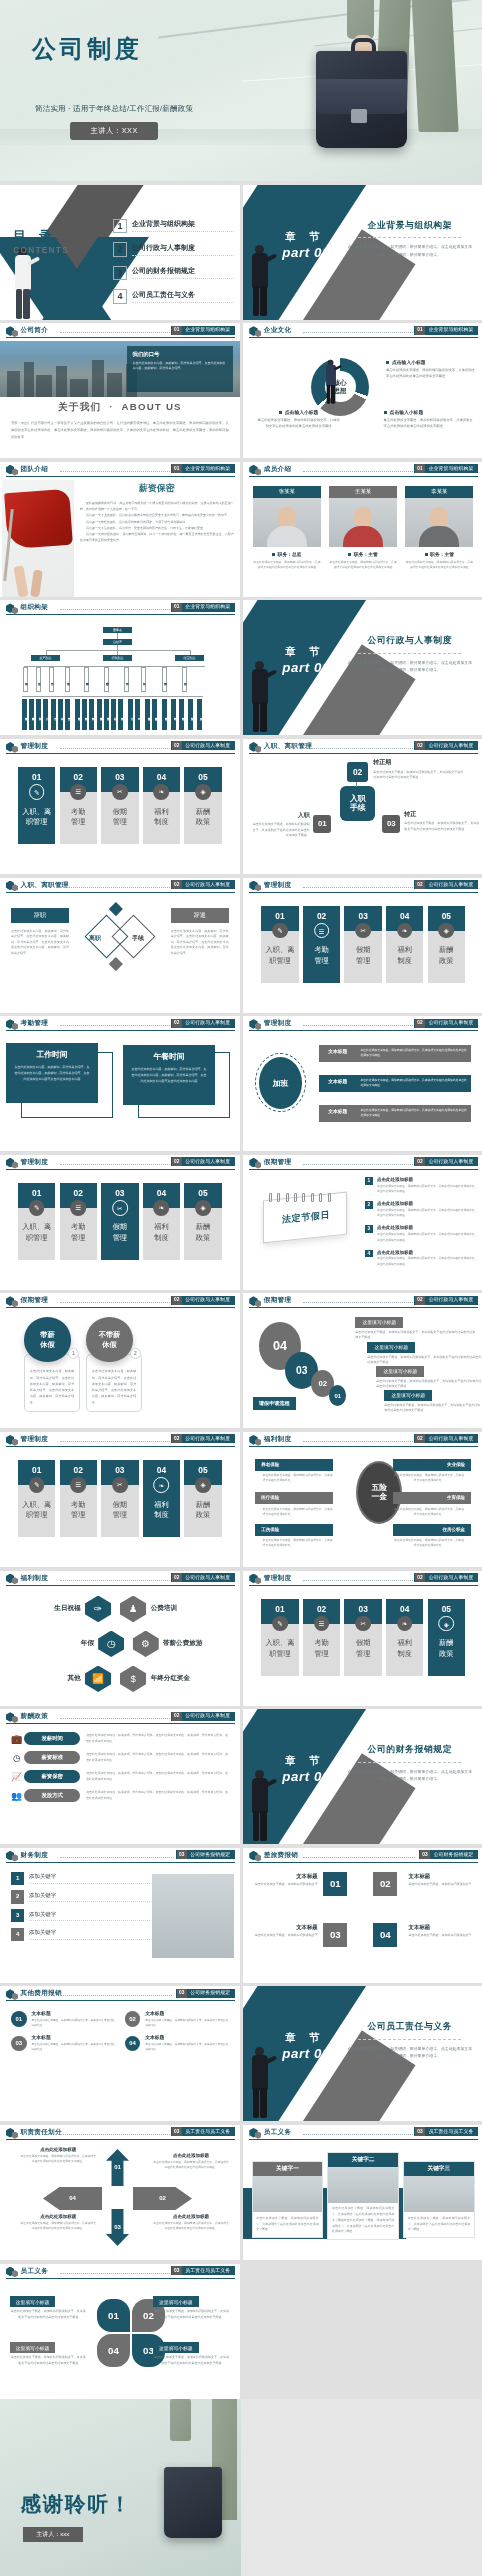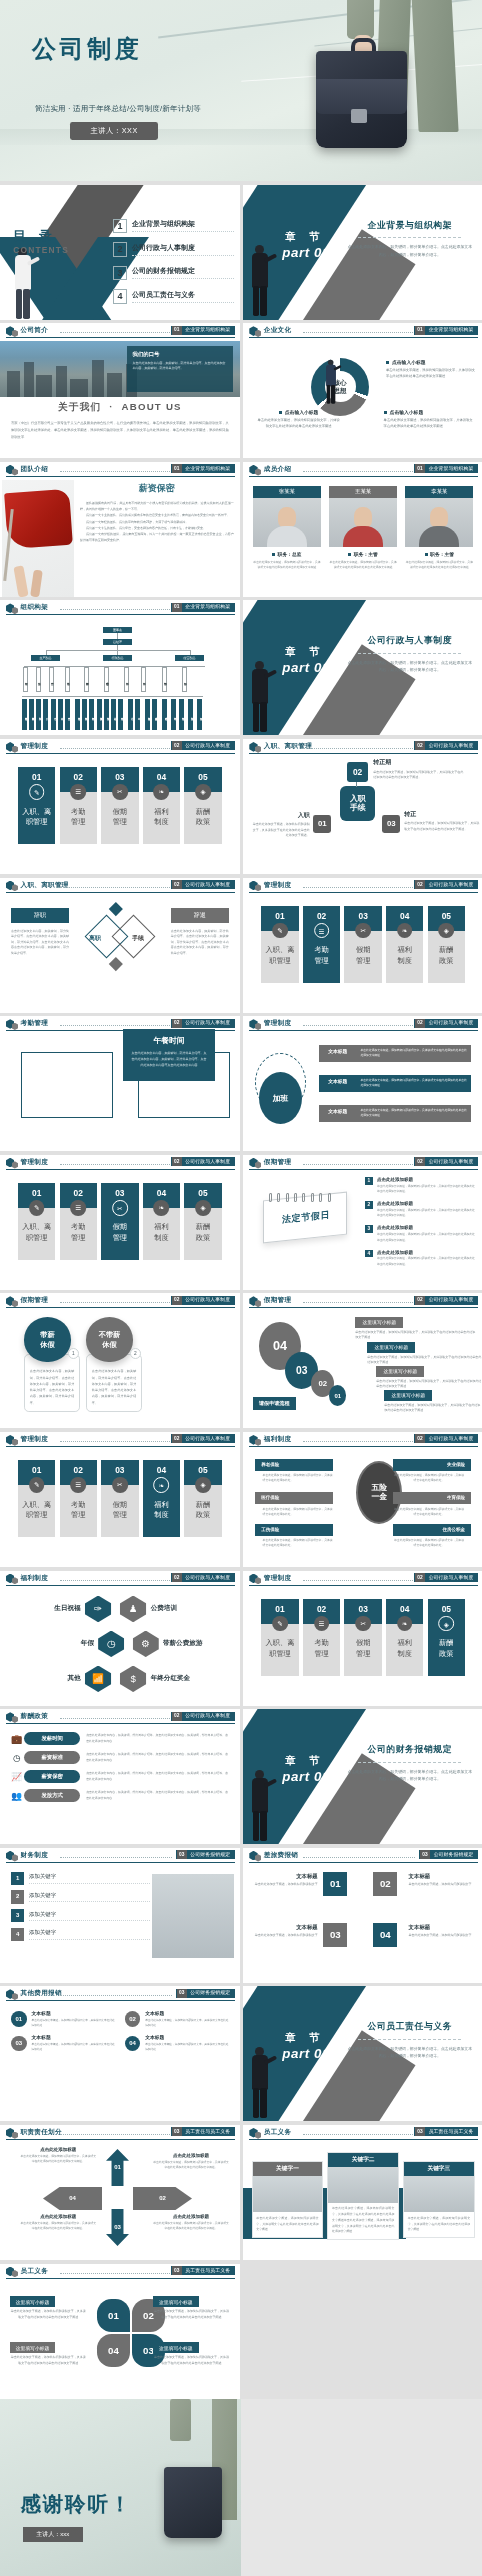--- a/index.html
+++ b/index.html
@@ -309,21 +309,21 @@
       <div class="leg leg-a"></div>
         <div class="leg leg-b"></div>
       <div class="sleeve"></div>
         <div class="hand"></div>
       <div class="handle"></div>
         <div class="case"></div>
     </div>
     <div class="hero-title">
       <div class="l1">公司制度</div>
     </div>
-    <div class="hero-sub">简洁实用 · 适用于年终总结/公司制度/新年计划等</div>
+    <div class="hero-sub">简洁实用 · 适用于年终总结/工作汇报/薪酬政策</div>
     <div class="hero-pres">主讲人：XXX</div>
   </div>
 
   <div class="grid">
 
     <div class="slide toc">
       <div class="arrowG"></div>
       <div class="arrowT"></div>
       <div class="arrowT2"></div>
       <div class="man" style="left:11px;bottom:0;">
@@ -752,41 +752,45 @@
           <div class="hexb"></div>
         <div class="ttl">考勤管理</div>
           <div class="dots"></div>
         <div class="tag">
           <span class="n">02</span>
           <span class="t">公司行政与人事制度</span>
           </div>
         <div class="uline"></div>
       </div>
       <div class="cardshadow" style="left:20.5px;top:36px;width:92px;height:66px;"></div>
+      <div class="card" style="left:6px;top:26.6px;width:92px;height:60px;">
+        <h4>工作时间</h4>
+        <p>点击此处添加文本内容，如关键词，部分简单介绍等。点击此处添加文本内容，如关键词，部分简单介绍等。点击此处添加文本内容等点击此处添加文本内容</p>
+      </div>
       <div class="cardshadow" style="left:138px;top:36px;width:92px;height:66px;"></div>
-      <div class="card" style="left:123px;top:13px;width:92px;height:52px;">
+      <div class="card" style="left:123px;top:29px;width:92px;height:60px;">
         <h4>午餐时间</h4>
         <p>点击此处添加文本内容，如关键词，部分简单介绍等。点击此处添加文本内容，如关键词，部分简单介绍等。点击此处添加文本内容等点击此处添加文本内容</p>
       </div>
     </div>
 
     <div class="slide">
       <div class="sh">
         <div class="hexa"></div>
           <div class="hexb"></div>
         <div class="ttl">管理制度</div>
           <div class="dots"></div>
         <div class="tag">
           <span class="n">02</span>
           <span class="t">公司行政与人事制度</span>
           </div>
         <div class="uline"></div>
       </div>
       <div class="ovdash" style="left:12px;top:37px;"></div>
-      <div class="oval" style="left:15.7px;top:56px;">加班</div>
+      <div class="oval" style="left:15.7px;top:41px;">加班</div>
       <div style="position:absolute;left:76px;top:29px;display:flex;align-items:stretch;">
         <div class="grey chev" style="width:37px;text-align:center;">文本标题</div>
         <div class="grey" style="width:115px;padding:3px 4.2px;font-size:2.8px;color:#fff;line-height:1.9;">单击此处添加文字阐述，添加简短问题说明文字，具体说明文字在此处添加此处单击此处添加文字阐述</div>
       </div>
       <div style="position:absolute;left:76px;top:59px;display:flex;align-items:stretch;">
         <div class="teal chev" style="width:37px;text-align:center;">文本标题</div>
         <div class="teal" style="width:115px;padding:3px 4.2px;font-size:2.8px;color:#fff;line-height:1.9;">单击此处添加文字阐述，添加简短问题说明文字，具体说明文字在此处添加此处单击此处添加文字阐述</div>
       </div>
       <div style="position:absolute;left:76px;top:89px;display:flex;align-items:stretch;">
         <div class="grey chev" style="width:37px;text-align:center;">文本标题</div>

